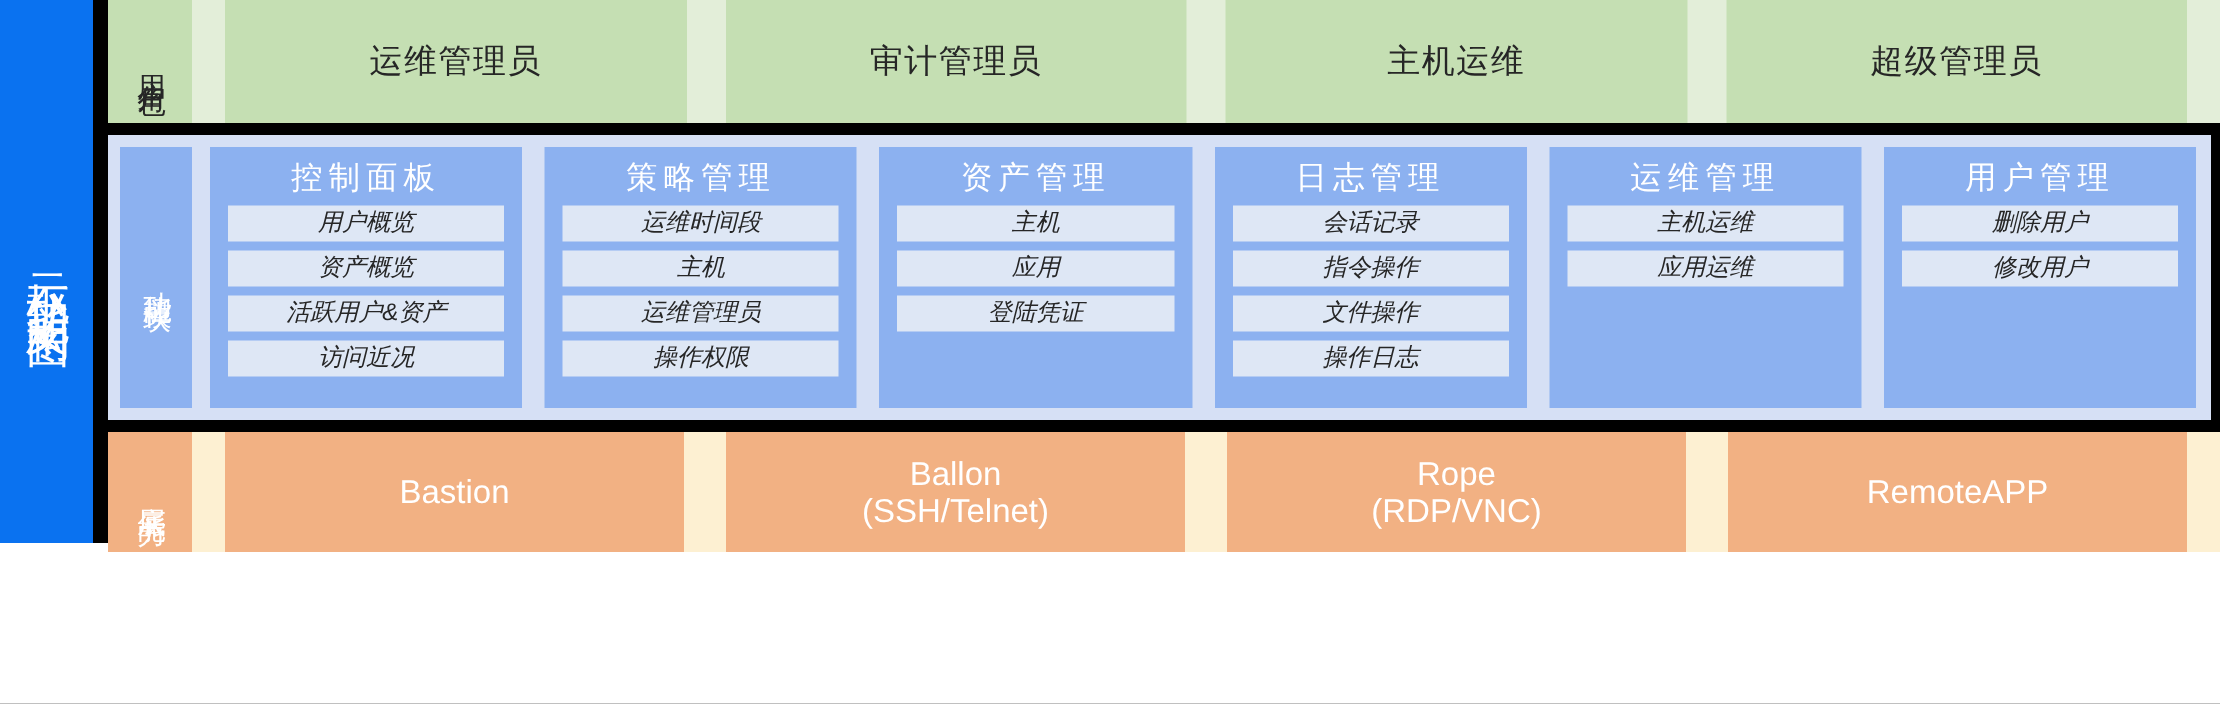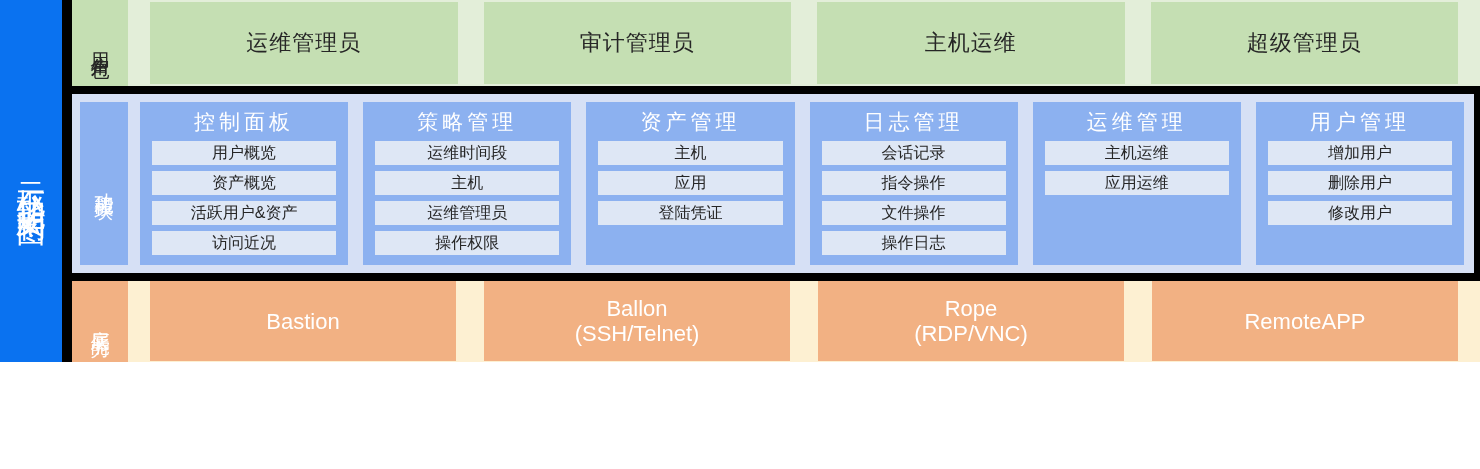--- a/index.html
+++ b/index.html
@@ -112,21 +112,21 @@
     gap: 15px;
     padding: 8px 10px 8px 12px;
     box-sizing: border-box;
   }
   .module-card {
     flex: 1 1 0;
     background: #8cb1f0;
     display: flex;
     flex-direction: column;
     align-items: stretch;
-    padding: 4px 12px 10px 12px;
+    padding: 4px 12px 21px 12px;
     box-sizing: border-box;
   }
   .module-title {
     color: #ffffff;
     font-size: 21px;
     letter-spacing: 4px;
     text-align: center;
     padding: 2px 0 5px 0;
     white-space: nowrap;
   }
@@ -137,20 +137,21 @@
   }
   .module-item {
     background: #dee7f5;
     color: #262626;
     font-size: 16px;
     text-align: center;
     height: 24px;
     line-height: 24px;
     white-space: nowrap;
     overflow: hidden;
+    font-style: italic;
   }
 
   
   .base-row {
     flex: 1 1 auto;
     display: flex;
     align-items: center;
     gap: 28px;
     padding: 0 22px 0 22px;
     box-sizing: border-box;
@@ -241,21 +242,20 @@
           <div class="module-title">运维管理</div>
           <div class="module-items">
             <div class="module-item">主机运维</div>
             <div class="module-item">应用运维</div>
           </div>
         </div>
 
         <div class="module-card">
           <div class="module-title">用户管理</div>
           <div class="module-items">
-            <div class="module-item">增加用户</div>
             <div class="module-item">删除用户</div>
             <div class="module-item">修改用户</div>
           </div>
         </div>
 
       </div>
     </div>
 
     <div class="band band-base">
       <div class="band-label">

